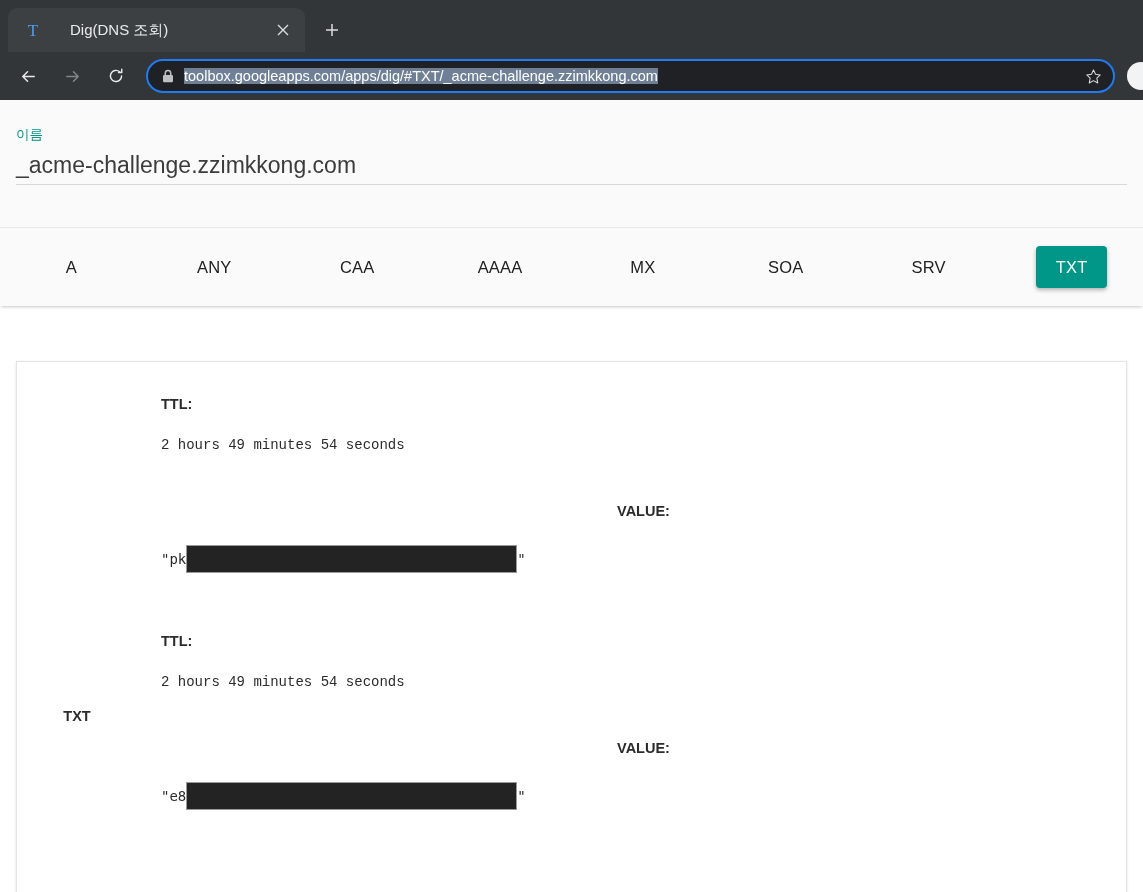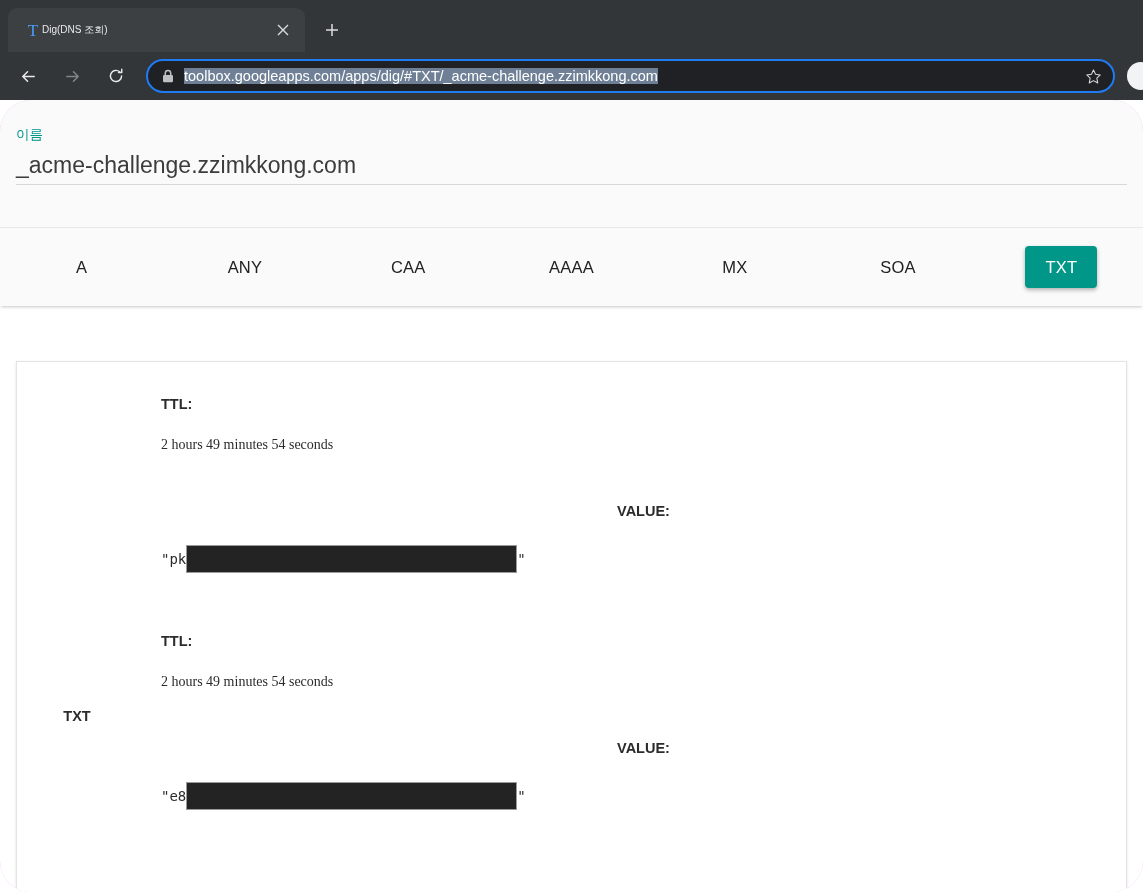--- a/index.html
+++ b/index.html
@@ -38,23 +38,23 @@
     flex: 0 0 18px;
     display: flex; align-items: center; justify-content: center;
     font-size: 17px;
     color: #4a9cf6;
     font-family: "Liberation Serif", serif;
     font-weight: 400;
     line-height: 1;
   }
   .tab-title {
     flex: 1 1 auto;
-    margin-left: 0;
+    margin-left: 28px;
     color: #e8eaed;
-    font-size: 10px;
+    font-size: 15px;
     white-space: nowrap;
     overflow: hidden;
     text-overflow: ellipsis;
   }
   .tab-close {
     width: 24px; height: 24px;
     flex: 0 0 24px;
     display: flex; align-items: center; justify-content: center;
     color: #dadce0;
     font-size: 16px;
@@ -135,21 +135,20 @@
     margin-left: 6px;
     margin-right: -18px;
   }
 
   
   .viewport {
     flex: 1 1 auto;
     background: #f0abfc;
     overflow: hidden;
     position: relative;
-    border-radius: 31px;
   }
 
   .name-section {
     background: #fafafa;
     padding: 26px 0 0 0;
     height: 128px;
     border-bottom: 1px solid #e8e8e8;
   }
   .name-label {
     margin-left: 16px;
@@ -234,21 +233,21 @@
     padding: 32px 0 26px 0;
     margin-left: 24px;
   }
   .field-label {
     font-size: 14.5px;
     font-weight: bold;
     color: #2b2b2b;
     line-height: 20px;
   }
   .field-value {
-    font-family: Liberation Serif, serif;
+    font-family: Liberation Mono, monospace;
     font-size: 14px;
     color: #2b2b2b;
     line-height: 20px;
     margin-top: 21px;
     white-space: nowrap;
   }
   .field-block + .field-block { margin-top: 46px; text-align: center; }
 
   .redacted-value {
     display: flex;
@@ -344,20 +343,23 @@
         </div>
       <div class="type-tab">
           <span class="pill">AAAA</span>
         </div>
       <div class="type-tab">
           <span class="pill">MX</span>
         </div>
       <div class="type-tab">
           <span class="pill">SOA</span>
         </div>
+      <div class="type-tab">
+          <span class="pill">SRV</span>
+        </div>
       <div class="type-tab active">
           <span class="pill">TXT</span>
         </div>
     </div>
 
     <div class="results-area">
       <div class="card">
 
         <div class="record-row">
           <div class="record-type"></div>

